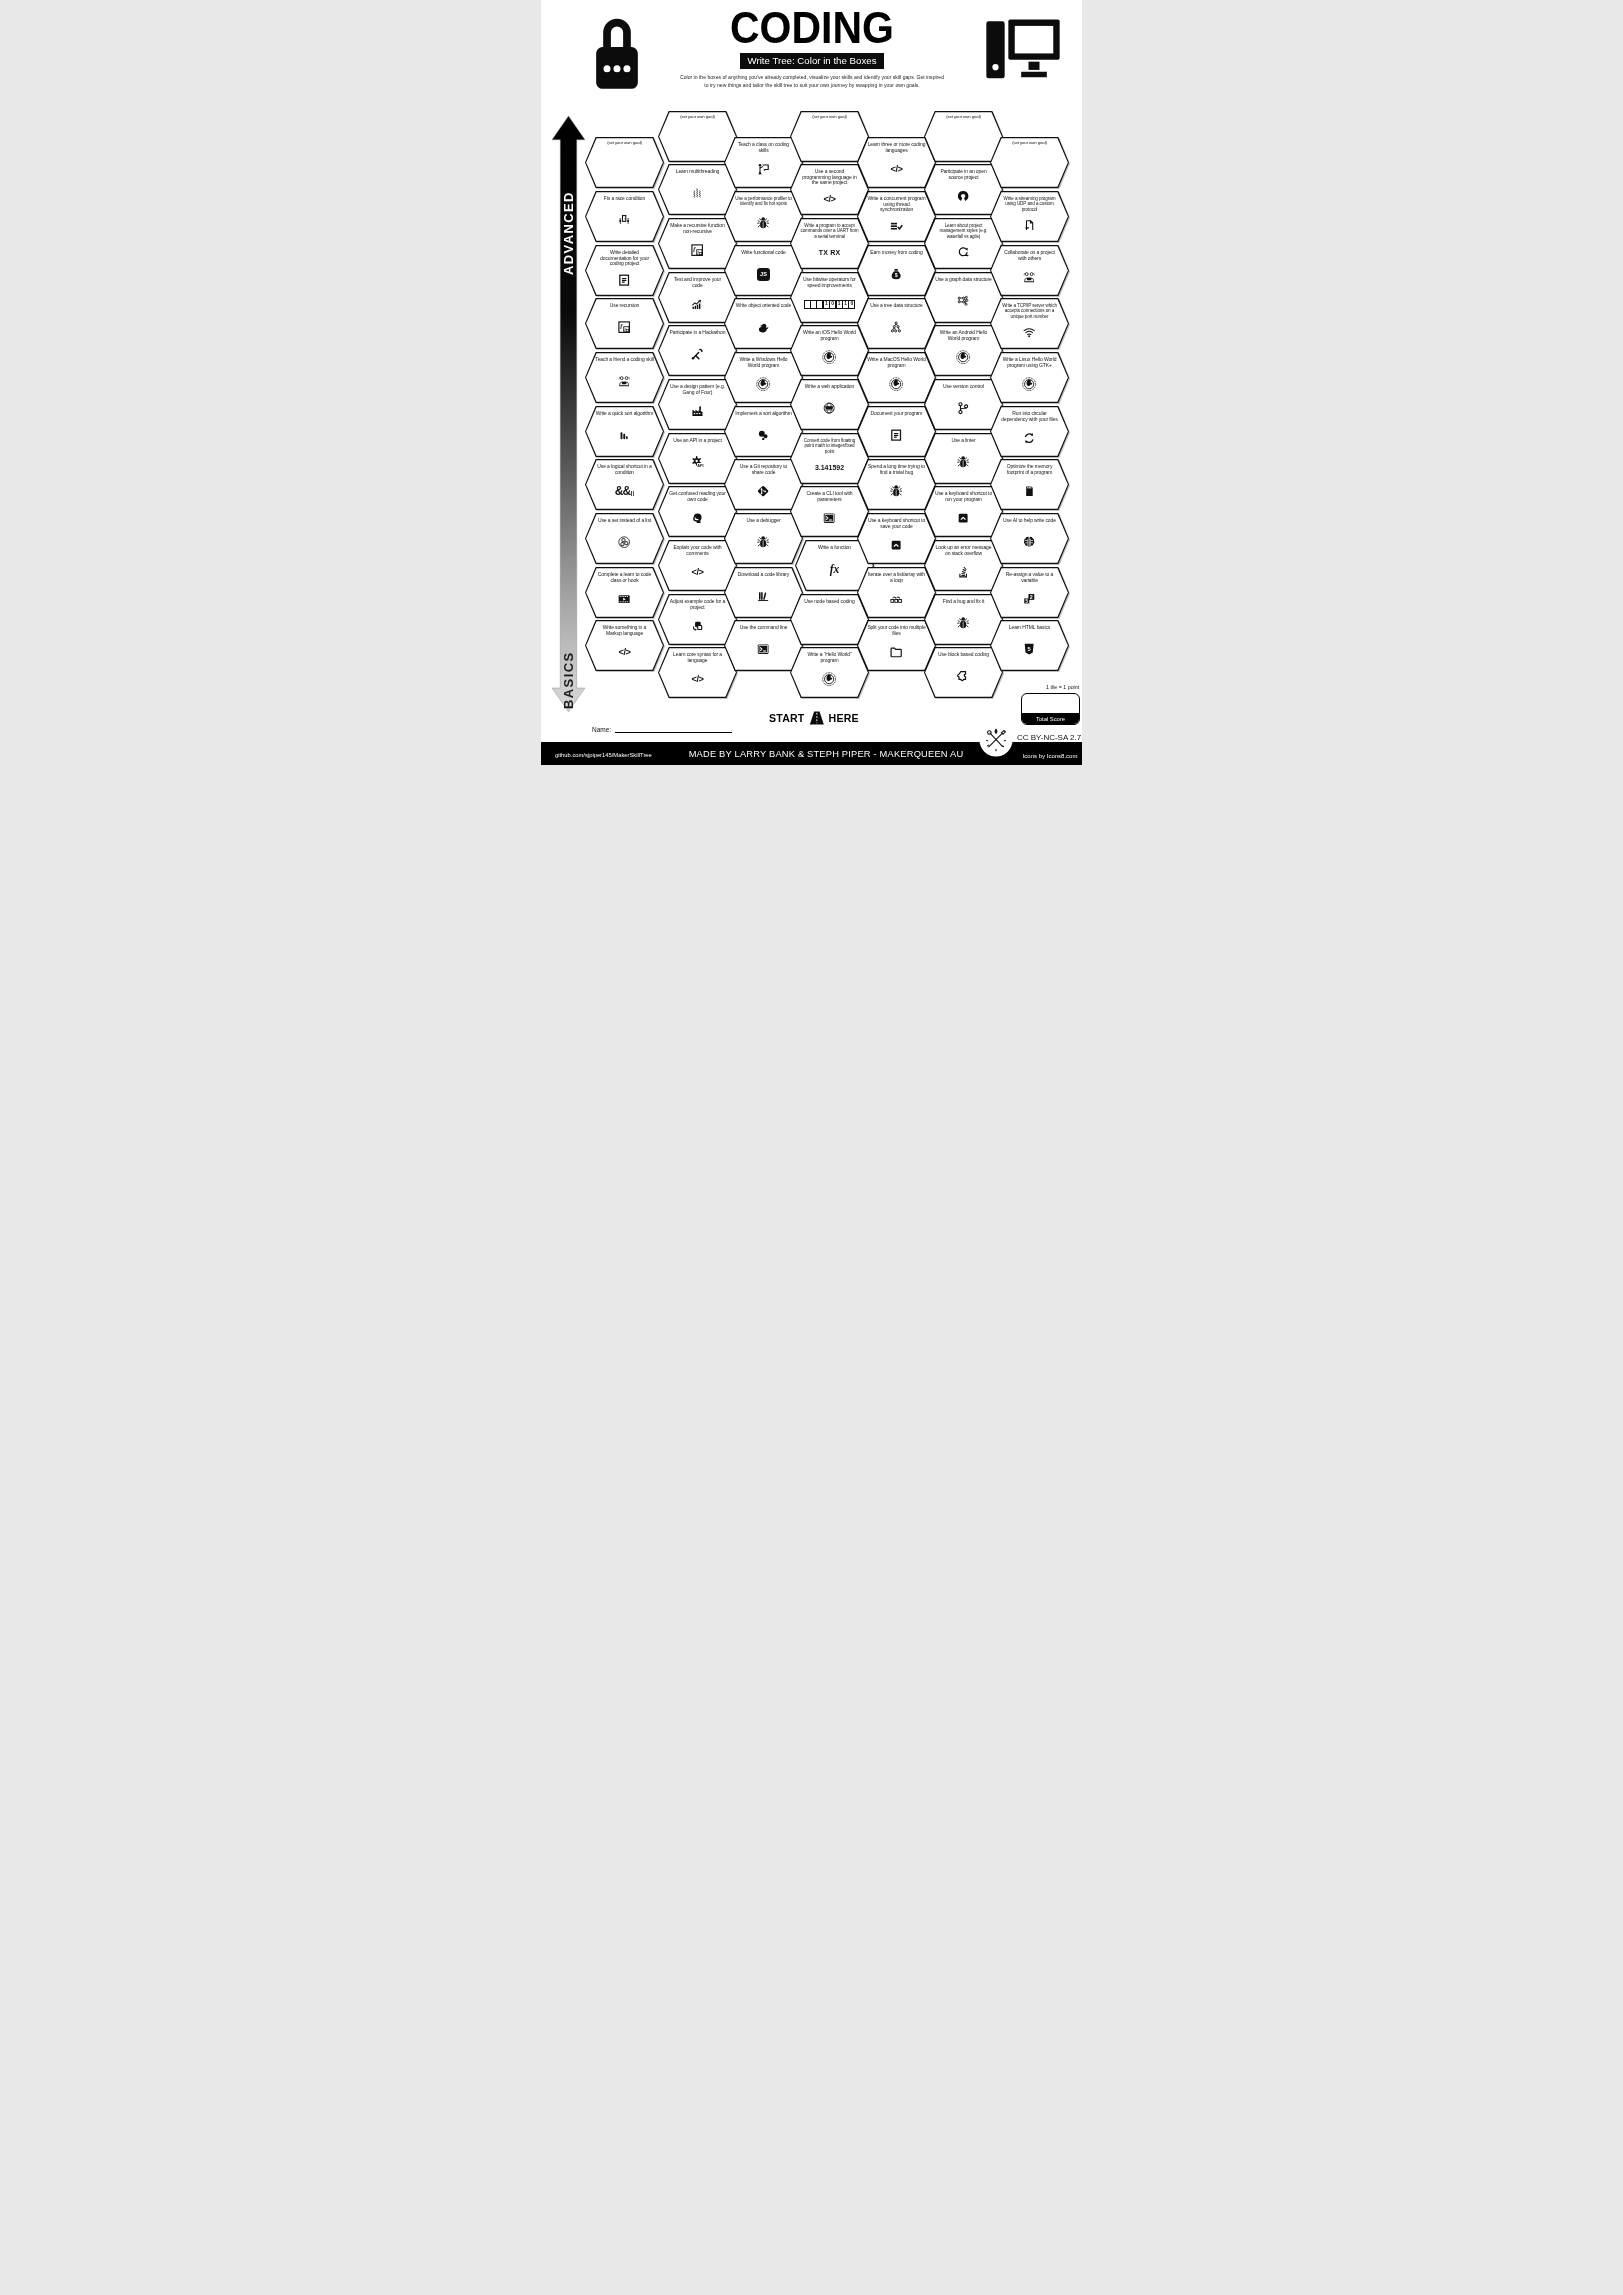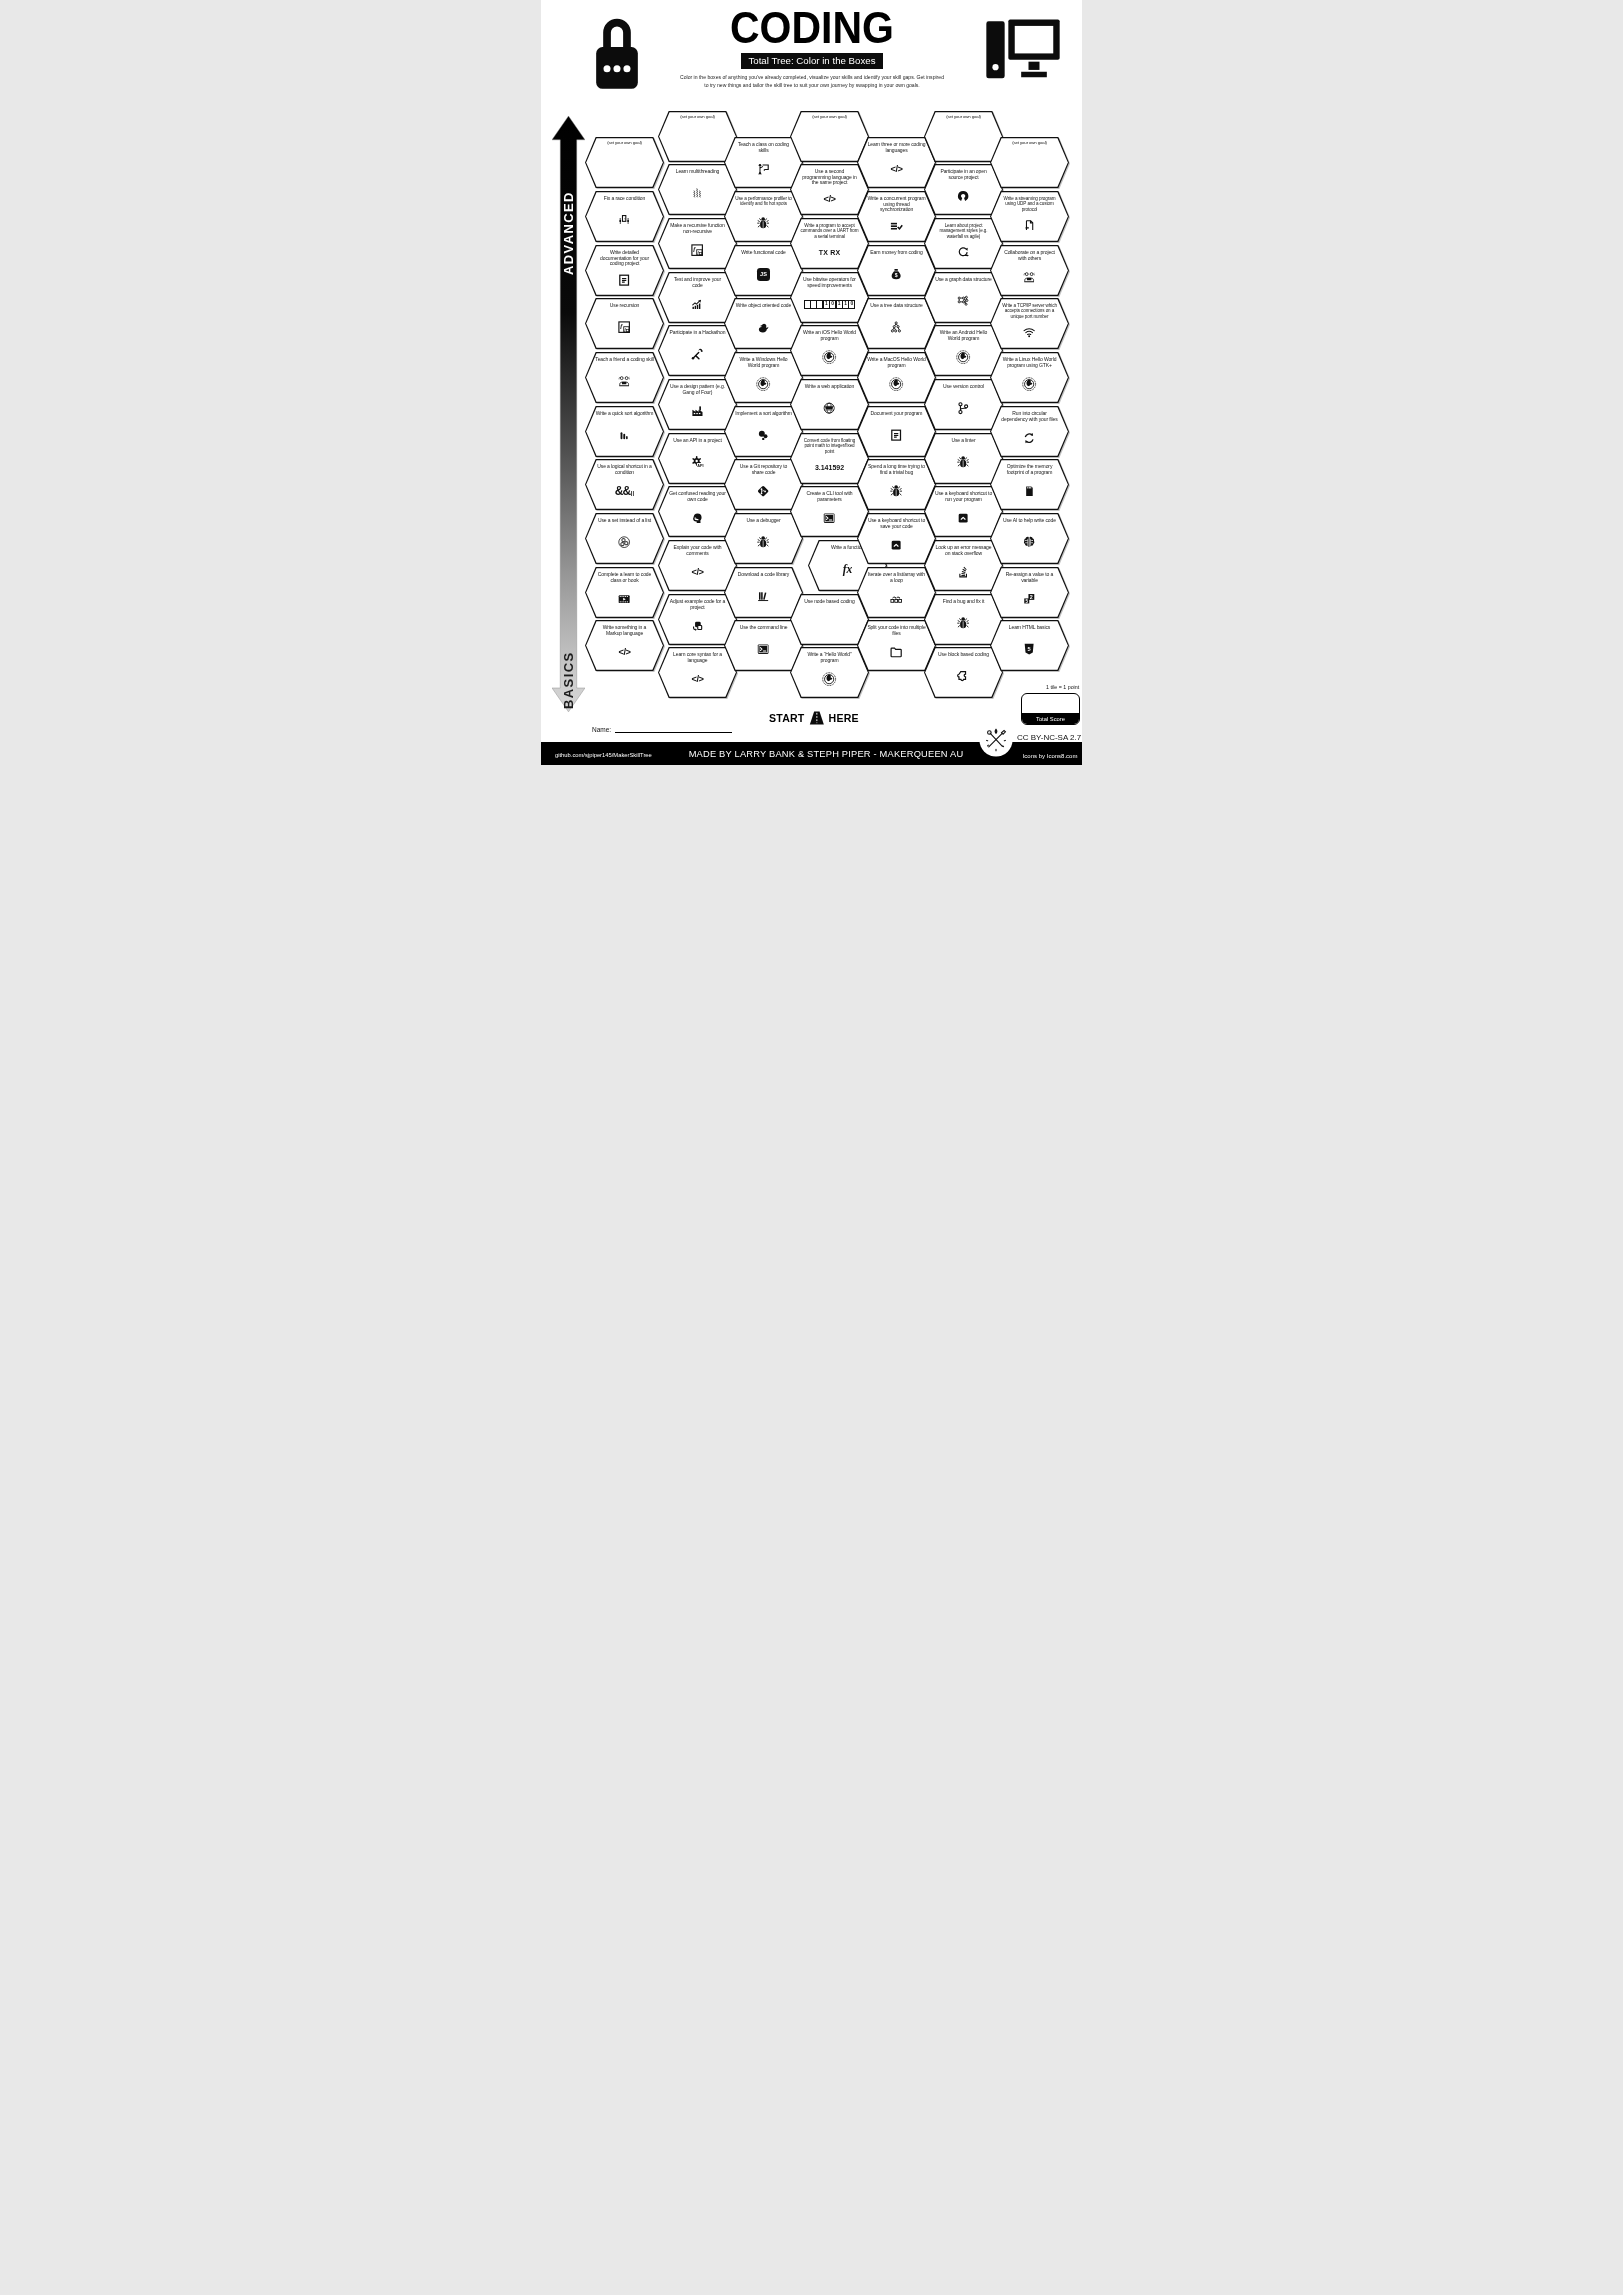--- a/index.html
+++ b/index.html
@@ -84,21 +84,21 @@
         <rect x="2" y="8" width="20" height="62" rx="2.5" fill="#0c0c0c"></rect>
         <circle cx="12" cy="58" r="3.4" fill="#fff"></circle>
         <rect x="26" y="6" width="56" height="44" rx="2" fill="#0c0c0c"></rect>
         <rect x="33" y="13" width="42" height="30" fill="#fff"></rect>
         <rect x="48" y="52" width="12" height="9" fill="#0c0c0c"></rect>
         <rect x="40" y="63" width="28" height="6" fill="#0c0c0c"></rect>
       </svg>
   </div>
   <div class="header">
     <div class="title">CODING</div>
-    <div class="subtitle">Total Tree: Color in the Boxes</div>
+    <div class="subtitle">Write Tree: Color in the Boxes</div>
     <div class="desc">
       <span>Color in the boxes of anything you've already completed, visualize your skills and identify your skill gaps.  Get inspired</span><br>
       <span>to try new things and tailor the skill tree to suit your own journey by swapping in your own goals.</span>
     </div>
   </div>
 
   <div class="axis">
     <svg viewBox="0 0 72 1300" preserveAspectRatio="none">
       <defs>
           <linearGradient id="axg" x1="0" y1="0" x2="0" y2="1">
@@ -708,21 +708,21 @@
               <svg viewBox="0 0 24 24">
                 <rect x="3" y="4" width="18" height="16" rx="1.8" fill="#111"></rect>
                 <rect x="5" y="6" width="14" height="12" fill="none" stroke="#fff" stroke-width="1.1"></rect>
                 <path d="M7.3 9.5l2.8 2.4-2.8 2.4" stroke="#fff" stroke-width="1.7" fill="none" stroke-linecap="round" stroke-linejoin="round"></path>
                 <path d="M12.3 15.3h4.2" stroke="#fff" stroke-width="1.7" stroke-linecap="round"></path>
               </svg>
             </div>
           </div>
         </div>
       </div>
-      <div class="hexw" style="left: 267px; top: 540px;">
+      <div class="hexw" style="left: 254px; top: 540px;">
         <div class="hex">
           <div class="hex-in"></div>
           <div class="hex-content">
             <div class="hex-label">Write a function</div>
             <div class="hex-icon">
               <span class="tx tx-fx">fx</span>
             </div>
           </div>
         </div>
       </div>

